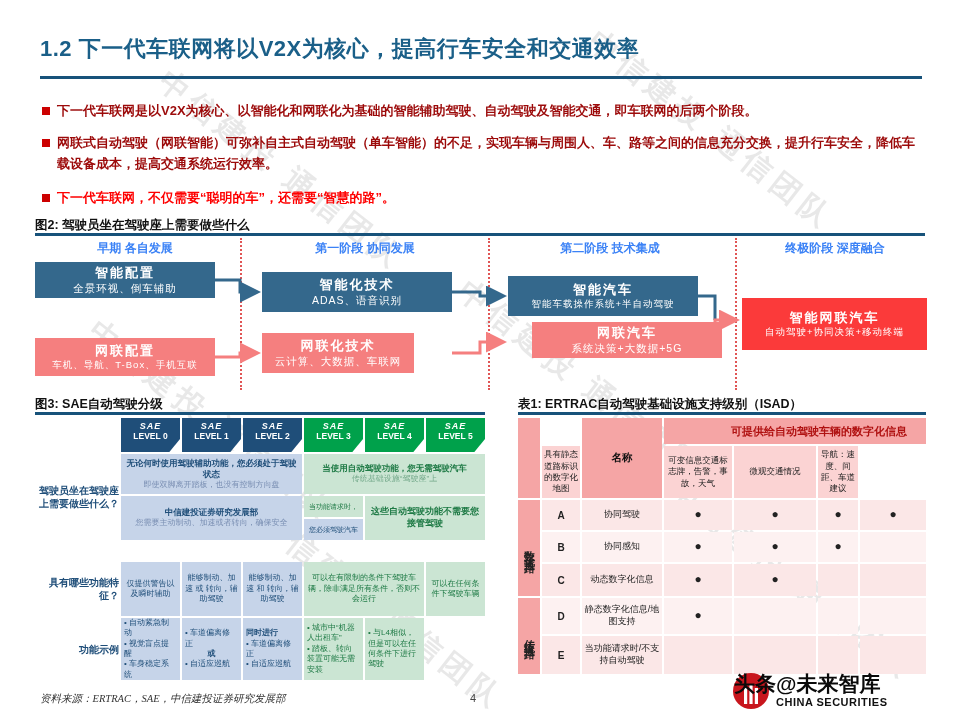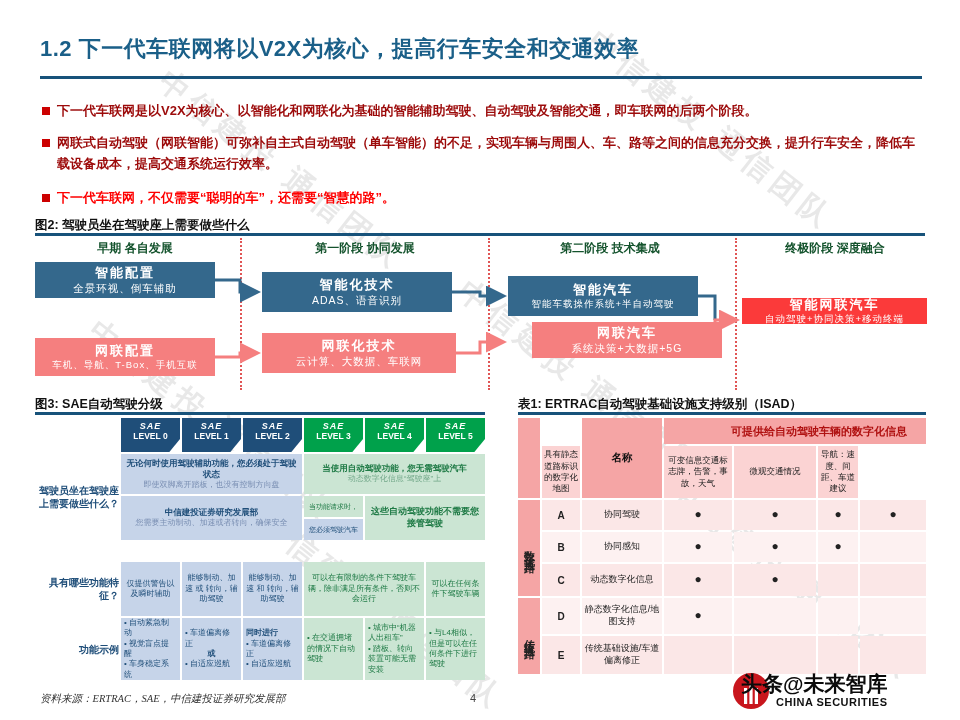--- a/index.html
+++ b/index.html
@@ -18,21 +18,21 @@
   .bullet { position:absolute; left:42px; width:884px; display:flex; }
   .bullet .sq { width:8px; height:8px; background:#cc0000; margin:6px 7px 0 0; flex:none; }
   .bullet .bt { font-size:13px; font-weight:bold; line-height:1.6; color:#9c0a0a; }
   .bullet.hot .bt { color:#fe0000; }
 
   
   .figcap { position:absolute; font-size:12.5px; font-weight:bold; color:#111; }
   .cap-rule { position:absolute; height:3px; background:#17527a; }
 
   
-  .stage { position:absolute; top:240px; font-size:12px; font-weight:600; color:#14532d; text-align:center; }
+  .stage { position:absolute; top:240px; font-size:12px; font-weight:600; color:#3b82f6; text-align:center; }
   .vdot { position:absolute; top:238px; height:152px; width:0; border-left:2px dotted #e05555; }
 
   
   .fbox { position:absolute; color:#fff; text-align:center; display:flex; flex-direction:column; justify-content:center; line-height:1.25; }
   .fbox .t1 { font-size:13px; font-weight:bold; letter-spacing:2px; }
   .fbox .t2 { font-size:10.5px; letter-spacing:1px; }
   .fb-blue { background:#34688c; }
   .fb-pink { background:#f57f7f; }
   .fb-red  { background:#fb3a3a; }
   #arrows { position:absolute; left:0; top:240px; width:960px; height:155px; pointer-events:none; }
@@ -73,21 +73,21 @@
   .r-a { background:#fbe7e7; } .r-b { background:#fdf1f1; }
   .i-grade { font-weight:bold; font-size:10px; }
   .i-dot { font-size:12px; }
 
   
   .src { position:absolute; left:40px; top:692px; font-family:"Liberation Serif","DejaVu Serif",serif; font-style:italic; font-size:10.5px; color:#333; }
   .pageno { position:absolute; left:470px; top:692px; font-size:11px; color:#444; }
   .logo { position:absolute; right:18px; top:668px; width:210px; height:48px; }
   .logo svg { position:absolute; left:0; top:4px; }
   .logo .en { position:absolute; left:44px; top:28px; font-size:11px; font-weight:bold; color:#111; letter-spacing:.5px; }
-  .logo .wmk { position:absolute; left:2px; top:2px; font-size:21px; font-weight:bold; color:#0a0a0a; white-space:nowrap;margin-left:7px; }
+  .logo .wmk { position:absolute; left:2px; top:2px; font-size:21px; font-weight:bold; color:#0a0a0a; white-space:nowrap; }
 </style>
 </head>
 <body>
 
 <div id="slide">
 
   <div class="wm" style="left:130px; top:150px;">中信建投 通信团队</div>
   <div class="wm" style="left:560px; top:110px;">中信建投 通信团队</div>
   <div class="wm" style="left:60px;  top:400px;">中信建投 通信团队</div>
   <div class="wm" style="left:430px; top:360px;">中信建投 通信团队</div>
@@ -143,33 +143,33 @@
     <div class="t2">全景环视、倒车辅助</div>
   </div>
   <div class="fbox fb-pink" style="left:35px;  top:338px; width:180px; height:38px;">
     <div class="t1">网联配置</div>
     <div class="t2" style="font-size:9.5px;">车机、导航、T-Box、手机互联</div>
   </div>
   <div class="fbox fb-blue" style="left:262px; top:272px; width:190px; height:40px;">
     <div class="t1">智能化技术</div>
     <div class="t2">ADAS、语音识别</div>
   </div>
-  <div class="fbox fb-pink" style="left:262px; top:333px; width:194px; height:40px;">
+  <div class="fbox fb-pink" style="left:262px; top:333px; width:152px; height:40px;">
     <div class="t1">网联化技术</div>
     <div class="t2">云计算、大数据、车联网</div>
   </div>
   <div class="fbox fb-blue" style="left:508px; top:276px; width:190px; height:40px;">
     <div class="t1">智能汽车</div>
     <div class="t2" style="font-size:9.5px;">智能车载操作系统+半自动驾驶</div>
   </div>
   <div class="fbox fb-pink" style="left:532px; top:322px; width:190px; height:36px;">
     <div class="t1">网联汽车</div>
     <div class="t2">系统决策+大数据+5G</div>
   </div>
-  <div class="fbox fb-red" style="left:742px; top:298px; width:185px; height:26px;">
+  <div class="fbox fb-red" style="left:742px; top:298px; width:185px; height:52px;">
     <div class="t1">智能网联汽车</div>
     <div class="t2" style="font-size:9.5px;">自动驾驶+协同决策+移动终端</div>
   </div>
 
   <div class="figcap" style="left:35px; top:396px;">图3: SAE自动驾驶分级</div>
   <div class="cap-rule" style="left:35px; top:412px; width:450px;"></div>
   <div class="figcap" style="left:518px; top:396px;">表1: ERTRAC自动驾驶基础设施支持级别（ISAD）</div>
   <div class="cap-rule" style="left:518px; top:412px; width:408px;"></div>
 
   <div class="sae-grid">
@@ -198,21 +198,21 @@
         <div class="lvl">LEVEL 5</div>
       </div>
 
     <div class="rowlab" style="grid-column:1; grid-row:2 / span 2;">驾驶员坐在驾驶座上需要做些什么？</div>
     <div class="cell c-blue" style="grid-column:2 / span 3; grid-row:2;">
       <div class="ln1">无论何时使用驾驶辅助功能，您必须处于驾驶状态</div>
       <div class="ln2">即使双脚离开踏板，也没有控制方向盘</div>
     </div>
     <div class="cell c-green" style="grid-column:5 / span 3; grid-row:2;">
       <div class="ln1">当使用自动驾驶功能，您无需驾驶汽车</div>
-      <div class="ln2">动态数字化信息“驾驶座”上</div>
+      <div class="ln2">传统基础设施“驾驶座”上</div>
     </div>
 
     <div class="cell c-blue" style="grid-column:2 / span 3; grid-row:3;">
       <div class="ln1">中信建投证券研究发展部</div>
       <div class="ln2">您需要主动制动、加速或者转向，确保安全</div>
     </div>
     <div class="cell split3" style="grid-column:5; grid-row:3;">
       <div class="c-green">当功能请求时，</div>
       <div class="c-blue">您必须驾驶汽车</div>
     </div>
@@ -238,23 +238,20 @@
     </div>
     <div class="cell c-blue exlist" style="grid-row:6;">
       <div class="it">车道偏离修正</div>
       <div class="conj">或</div>
       <div class="it">自适应巡航</div>
     </div>
     <div class="cell c-blue exlist" style="grid-row:6;">
       <div class="head">同时进行</div>
       <div class="it">车道偏离修正</div>
       <div class="it">自适应巡航</div>
-    </div>
-    <div class="cell c-green exlist" style="grid-row:6;">
-      <div class="it">在交通拥堵的情况下自动驾驶</div>
     </div>
     <div class="cell c-green exlist" style="grid-row:6;">
       <div class="it">城市中“机器人出租车”</div>
       <div class="it">踏板、转向装置可能无需安装</div>
     </div>
     <div class="cell c-green exlist" style="grid-row:6;">
       <div class="it">与L4相似，但是可以在任何条件下进行驾驶</div>
     </div>
   </div>
 
@@ -292,21 +289,21 @@
     <div class="i-cell i-dot r-a" style="grid-row:5;"></div>
 
     <div class="i-cell i-grade r-b" style="grid-row:6;">D</div>
     <div class="i-cell r-b" style="grid-row:6;">静态数字化信息/地图支持</div>
     <div class="i-cell i-dot r-b" style="grid-row:6;">●</div>
     <div class="i-cell i-dot r-b" style="grid-row:6;"></div>
     <div class="i-cell i-dot r-b" style="grid-row:6;"></div>
     <div class="i-cell i-dot r-b" style="grid-row:6;"></div>
 
     <div class="i-cell i-grade r-a" style="grid-row:7;">E</div>
-    <div class="i-cell r-a" style="grid-row:7;">传统基础设施/车道偏离修正</div>
+    <div class="i-cell r-a" style="grid-row:7;">当功能请求时/不支持自动驾驶</div>
     <div class="i-cell i-dot r-a" style="grid-row:7;"></div>
     <div class="i-cell i-dot r-a" style="grid-row:7;"></div>
     <div class="i-cell i-dot r-a" style="grid-row:7;"></div>
     <div class="i-cell i-dot r-a" style="grid-row:7;"></div>
   </div>
 
   <div class="src">资料来源：ERTRAC，SAE，中信建投证券研究发展部</div>
   <div class="pageno">4</div>
   <div class="logo">
     <svg width="38" height="38" viewBox="0 0 38 38">

